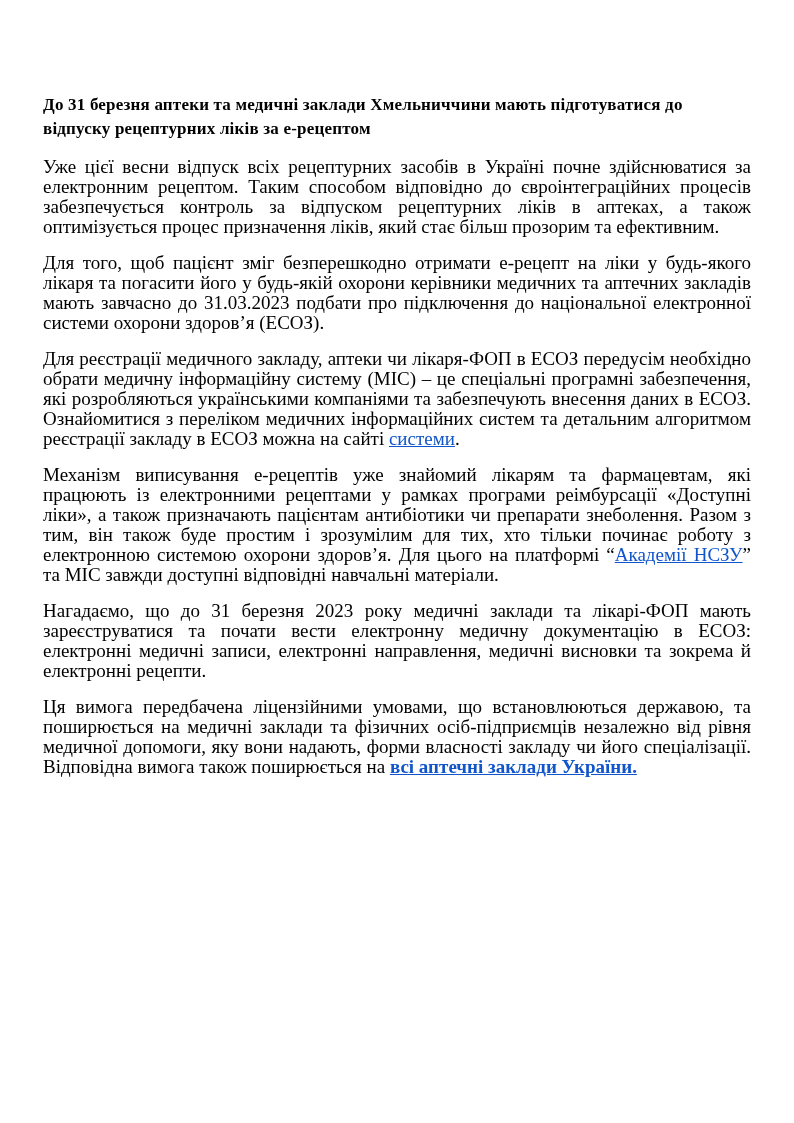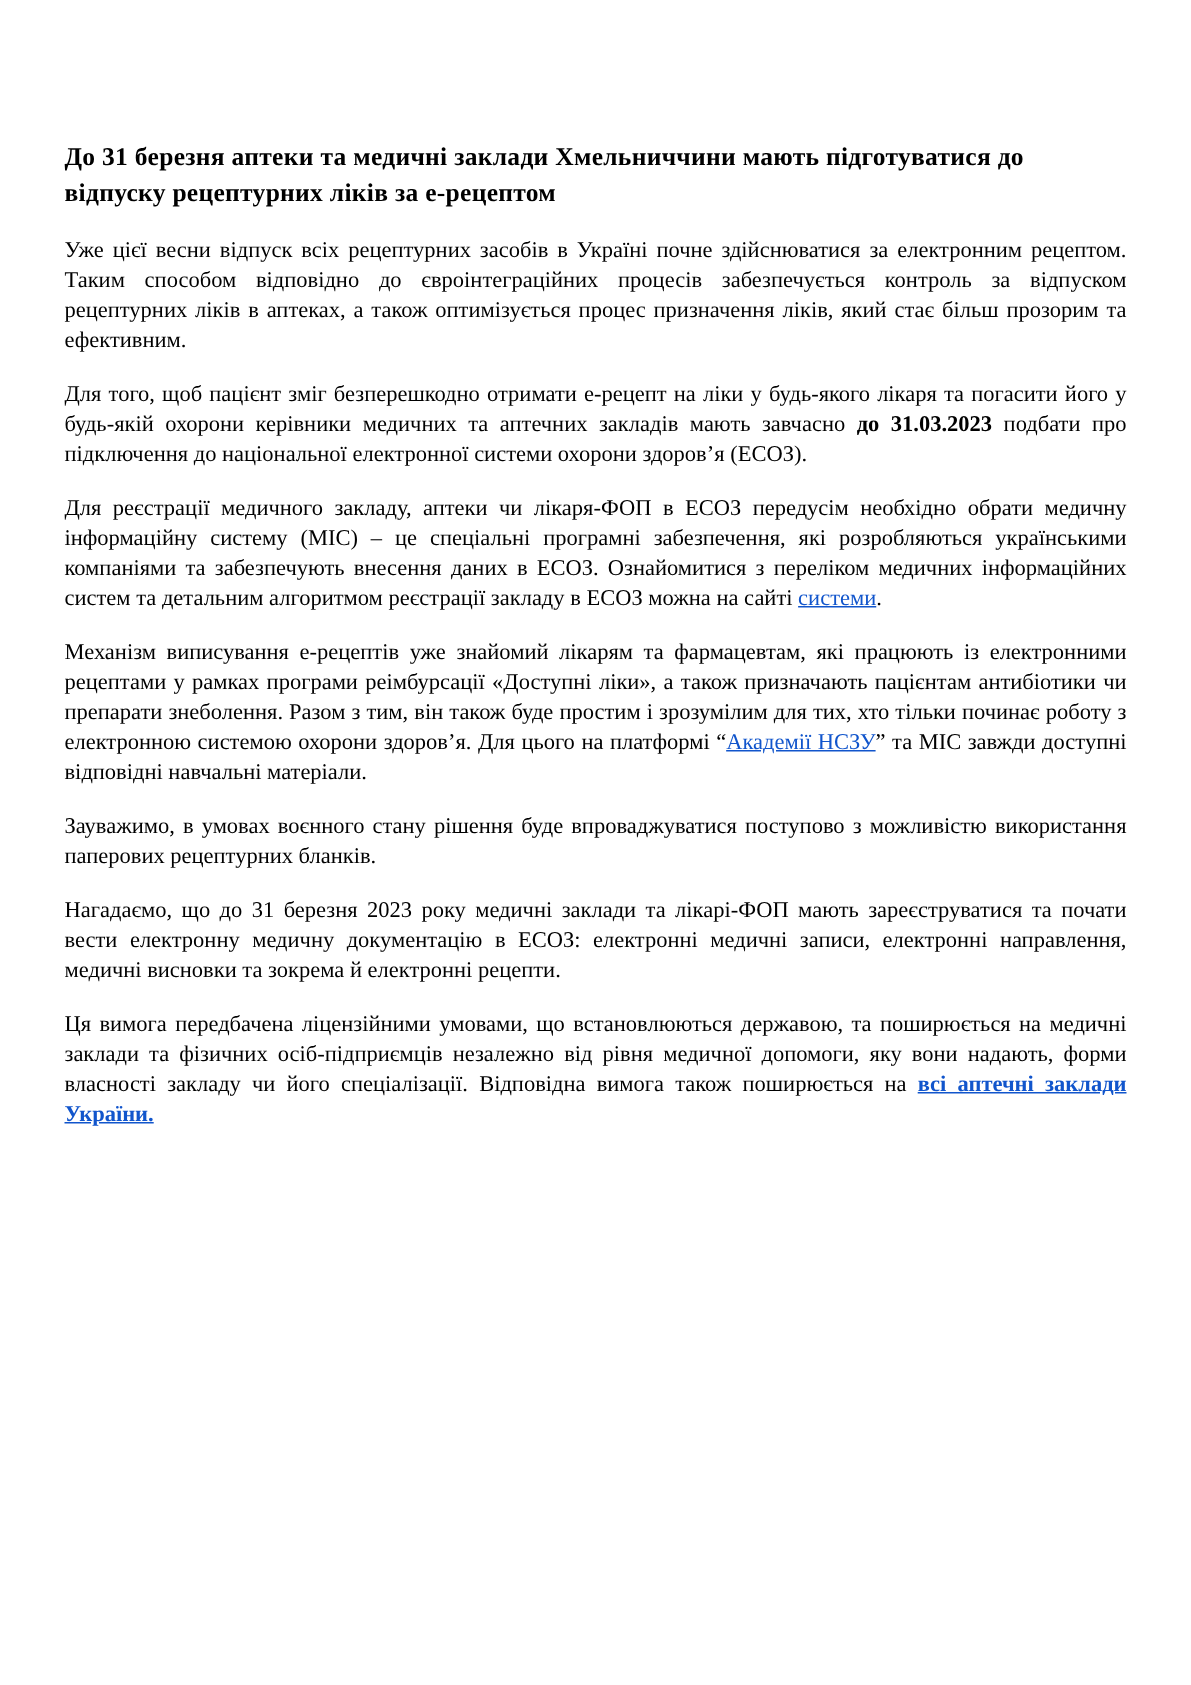--- a/index.html
+++ b/index.html
@@ -31,28 +31,28 @@
   }
   h1.doc-title {
     font-size: 17px;
     line-height: 24px;
     font-weight: bold;
     margin: 0 0 8px 0;
     text-align: left;
     letter-spacing: 0.2px;
   }
   p.para {
-    font-size: 15px;
+    font-size: 19px;
     line-height: 20px;
     margin: 16px 0 8px 0;
     text-align: justify;
     text-justify: inter-word;
   }
   .run-bold {
-    font-weight: bold;
+    font-weight: normal;
   }
   a.doc-link {
     color: var(--link-color, #1155cc);
     text-decoration: underline;
     cursor: pointer;
   }
   a.doc-link.run-bold {
     font-weight: bold;
   }
 </style>
@@ -67,20 +67,19 @@
     <p class="para"><span>Уже цієї весни відпуск всіх рецептурних засобів в Україні почне здійснюватися за електронним рецептом. Таким способом відповідно до євроінтеграційних процесів забезпечується контроль за відпуском рецептурних ліків в аптеках, а також оптимізується процес призначення ліків, який стає більш прозорим та ефективним.</span></p>
 
     <p class="para"><span>Для того, щоб пацієнт зміг безперешкодно отримати е-рецепт на ліки у будь-якого лікаря та погасити його у будь-якій охорони керівники медичних та аптечних закладів мають завчасно </span><span class="run-bold">до 31.03.2023</span><span> подбати про підключення до національної електронної системи охорони здоров’я (ЕСОЗ).</span></p>
 
 
     <p class="para"><span>Для реєстрації медичного закладу, аптеки чи лікаря-ФОП в ЕСОЗ передусім необхідно обрати медичну інформаційну систему (МІС) – це спеціальні програмні забезпечення, які розробляються українськими компаніями та забезпечують внесення даних в ЕСОЗ. Ознайомитися з переліком медичних інформаційних систем та детальним алгоритмом реєстрації закладу в ЕСОЗ можна на сайті </span><a class="doc-link" href="#">системи</a><span>.</span></p>
 
     <p class="para"><span>Механізм виписування е-рецептів уже знайомий лікарям та фармацевтам, які працюють із електронними рецептами у рамках програми реімбурсації «Доступні ліки», а також призначають пацієнтам антибіотики чи препарати знеболення. Разом з тим, він також буде простим і зрозумілим для тих, хто тільки починає роботу з електронною системою охорони здоров’я. Для цього на платформі “</span><a class="doc-link" href="#">Академії НСЗУ</a><span>” та МІС завжди доступні відповідні навчальні матеріали.</span></p>
 
 
-    <p class="para"><span>Зауважимо, в умовах воєнного стану рішення буде впроваджуватися поступово з можливістю використання паперових рецептурних бланків.</span></p>
 
     <p class="para"><span>Нагадаємо, що до 31 березня 2023 року медичні заклади та лікарі-ФОП мають зареєструватися та почати вести електронну медичну документацію в ЕСОЗ: електронні медичні записи, електронні направлення, медичні висновки та зокрема й електронні рецепти.</span></p>
 
     <p class="para"><span>Ця вимога передбачена ліцензійними умовами, що встановлюються державою, та поширюється на медичні заклади та фізичних осіб-підприємців незалежно від рівня медичної допомоги, яку вони надають, форми власності закладу чи його спеціалізації. Відповідна вимога також поширюється на </span><a class="doc-link run-bold" href="#">всі аптечні заклади України.</a></p>
 
   </div>
 </div>
 
 </body></html>

